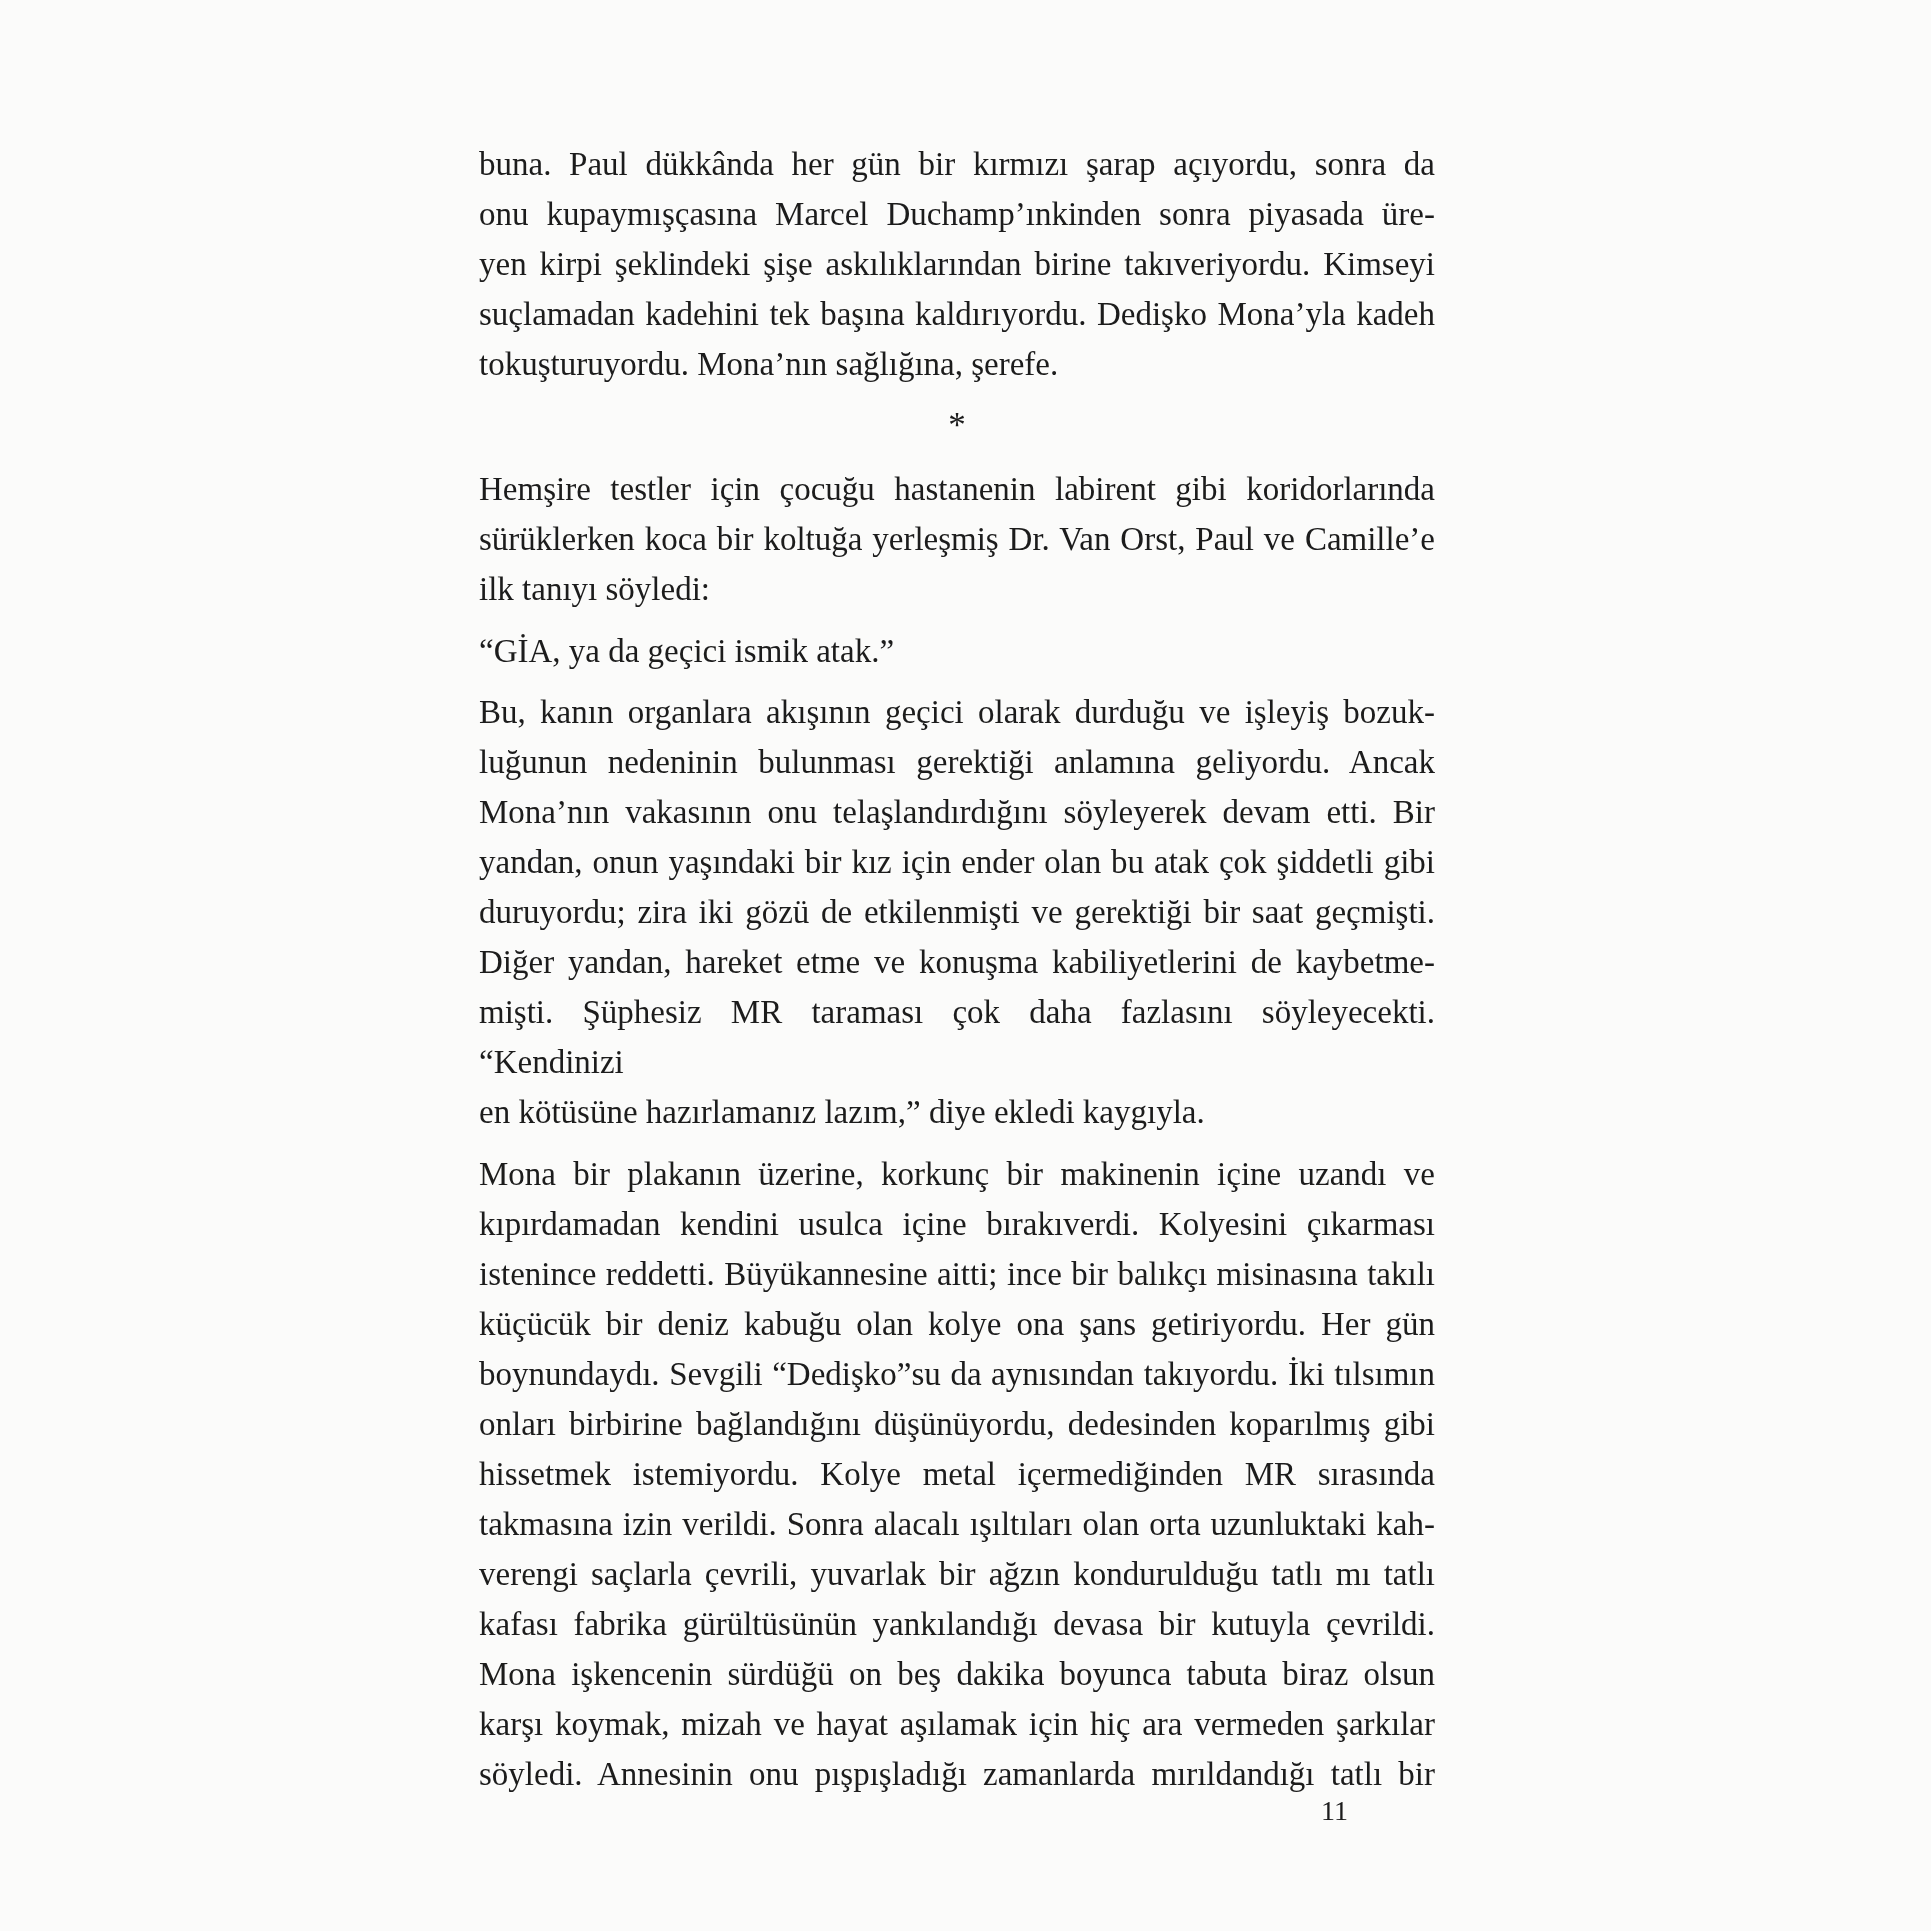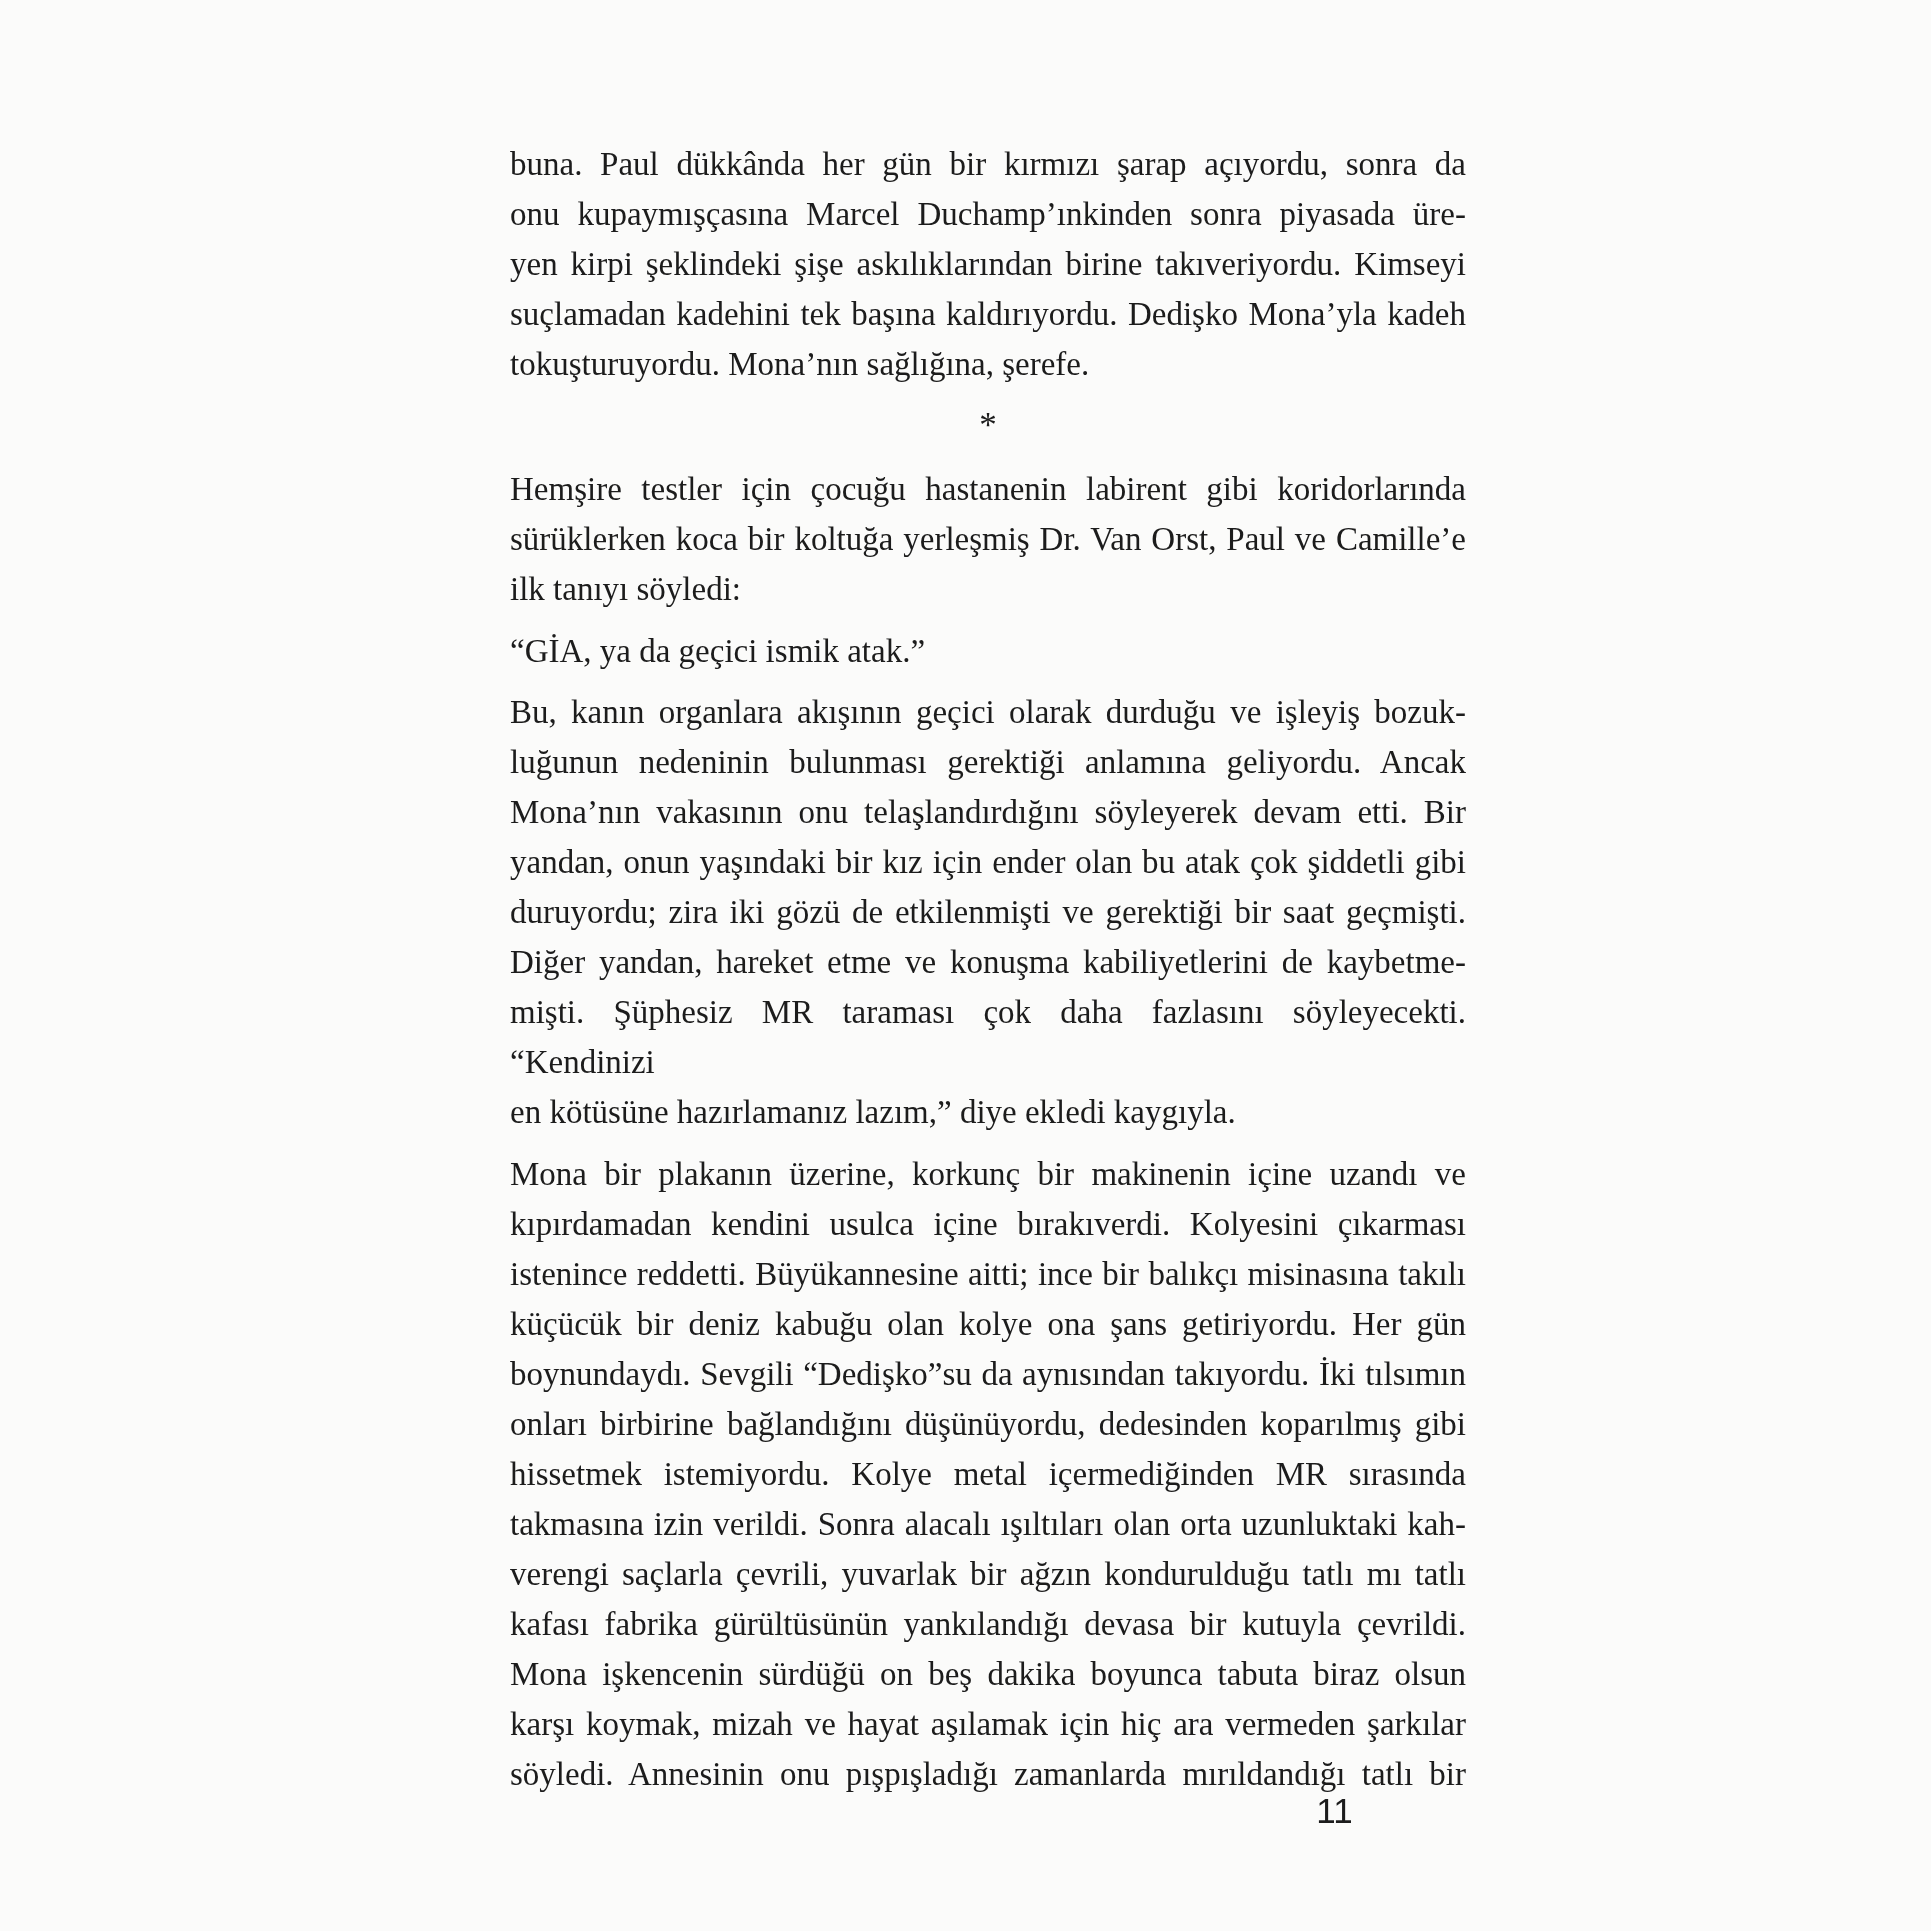--- a/index.html
+++ b/index.html
@@ -12,21 +12,21 @@
     position: relative;
     width: 1931px;
     height: 1931px;
     background: var(--bg);
     color: var(--ink);
     font-family: "Liberation Serif", "DejaVu Serif", serif;
     overflow: hidden;
   }
   .text-column {
     position: absolute;
-    left: 510px;
+    left: 479px;
     top: 139px;
     width: 956px;
     font-size: 33px;
     line-height: 50px;
   }
   .block + .block { margin-top: 11.6px; }
   .para .line {
     text-align: justify;
     text-align-last: justify;
     white-space: normal;
@@ -39,22 +39,22 @@
     margin-bottom: 13.5px;
     text-align: center;
     font-size: 35px;
   }
   .page-number {
     position: absolute;
     left: 1291px;
     top: 1792px;
     width: 87px;
     text-align: center;
-    font-family: Liberation Sans, sans-serif;
-    font-size: 35px;
+    font-family: Liberation Serif, serif;
+    font-size: 28px;
     line-height: 37px;
     color: var(--ink);
   }
 </style>
 </head>
 <body>
 
 <div class="page">
   <div class="text-column">
       <div class="block para">

